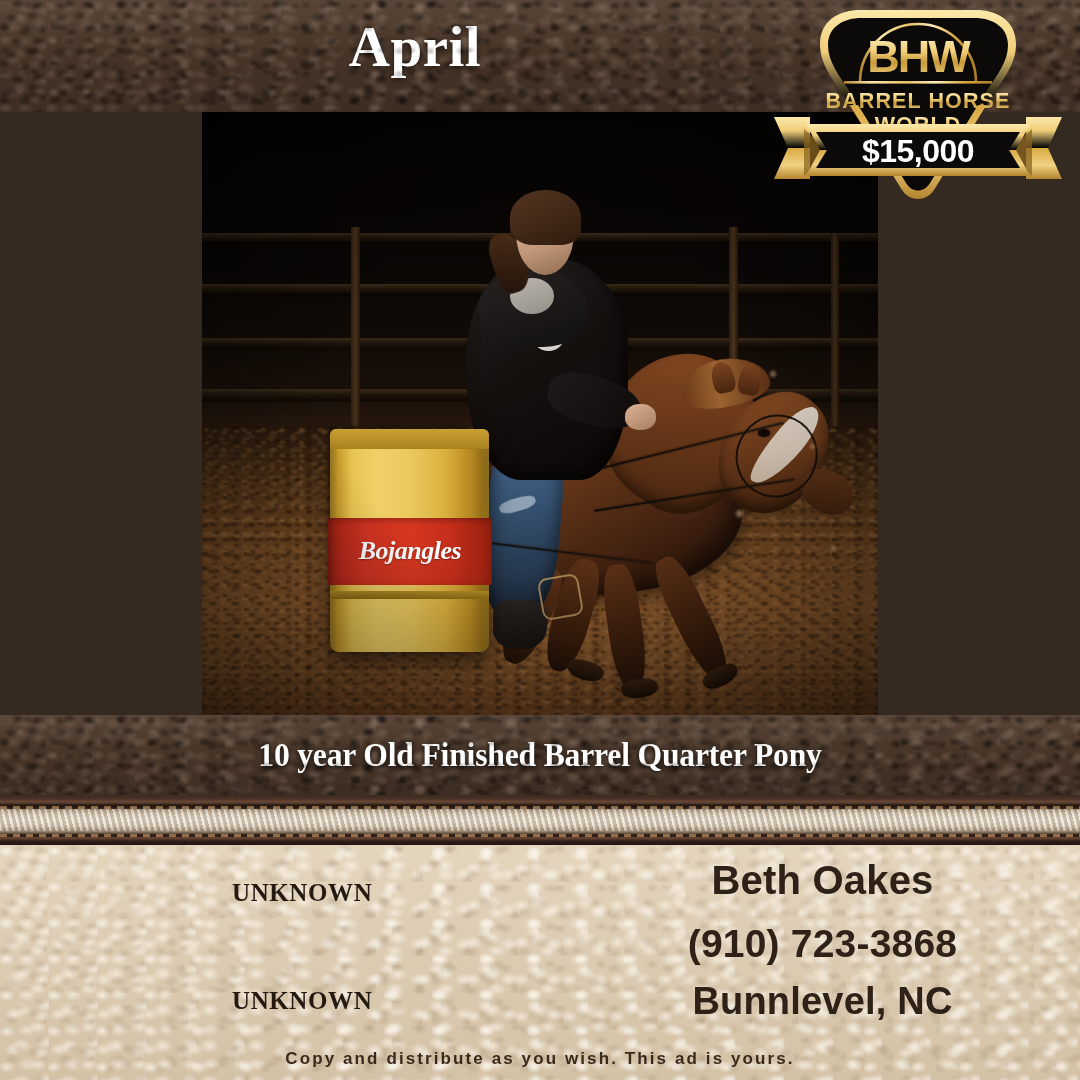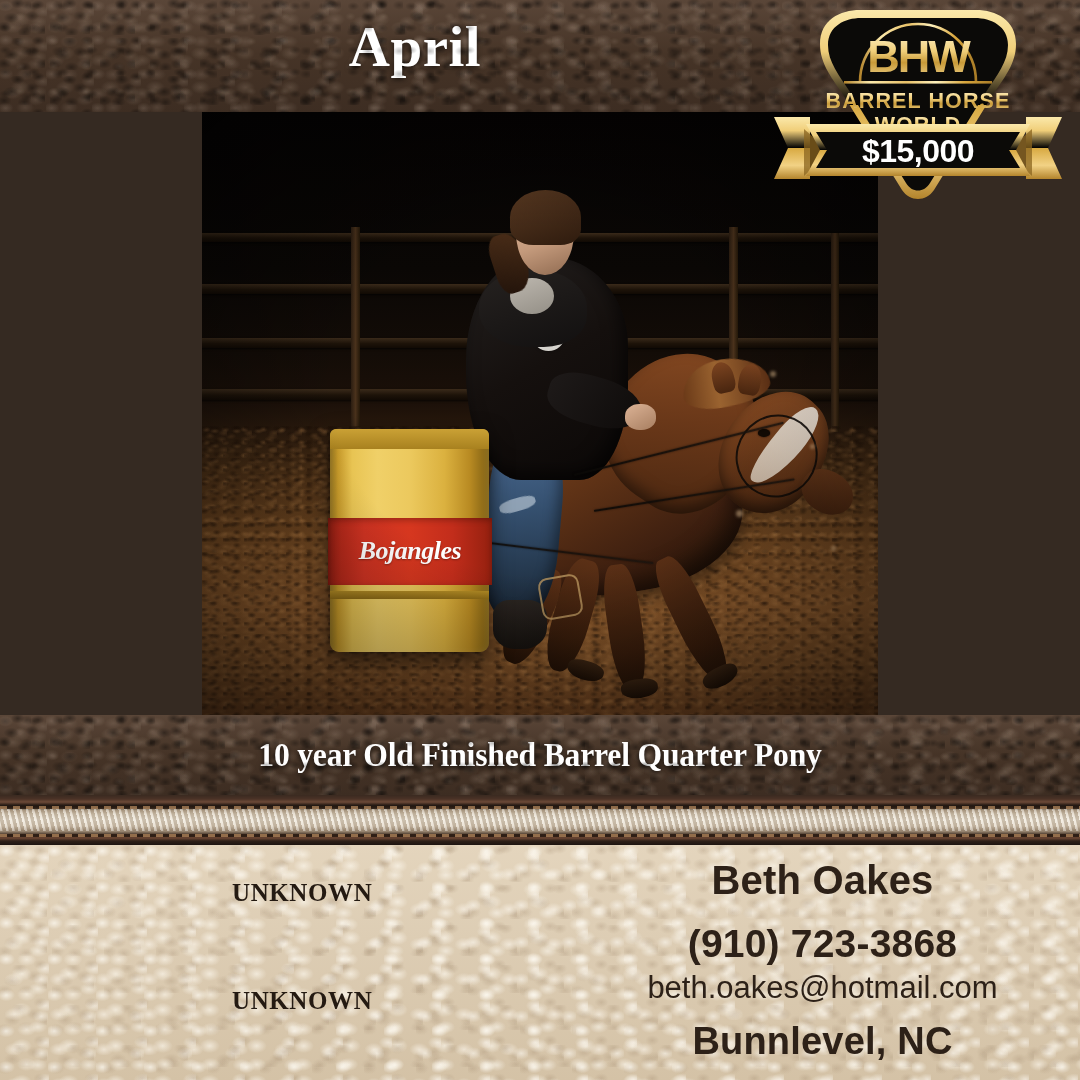--- a/index.html
+++ b/index.html
@@ -551,20 +551,20 @@
 
   <div id="footer" class="leather-cream">
     <div id="footer-inner">
 
       <div id="unknown-1" class="unknown-label">UNKNOWN</div>
       <div id="unknown-2" class="unknown-label">UNKNOWN</div>
 
       <div id="contact">
         <div id="contact-name" class="c-line">Beth Oakes</div>
         <div id="contact-phone" class="c-line">(910) 723-3868</div>
-        <div id="contact-email" class="c-line">beth.oakes@hotmail.com</div>
         <div id="contact-city" class="c-line">Bunnlevel, NC</div>
       </div>
 
+      <div id="footer-note">Copy and distribute as you wish. This ad is yours.</div>
     </div>
   </div>
 
 </div>
 
 </body></html>

